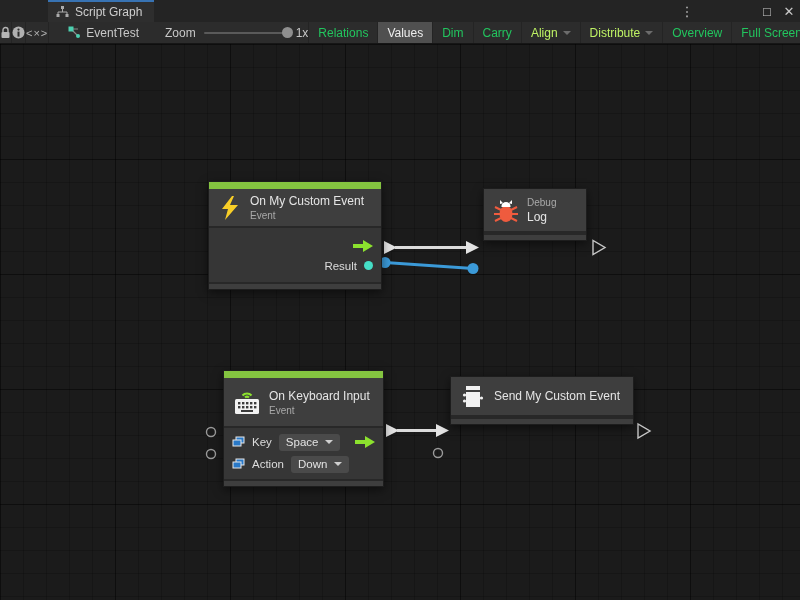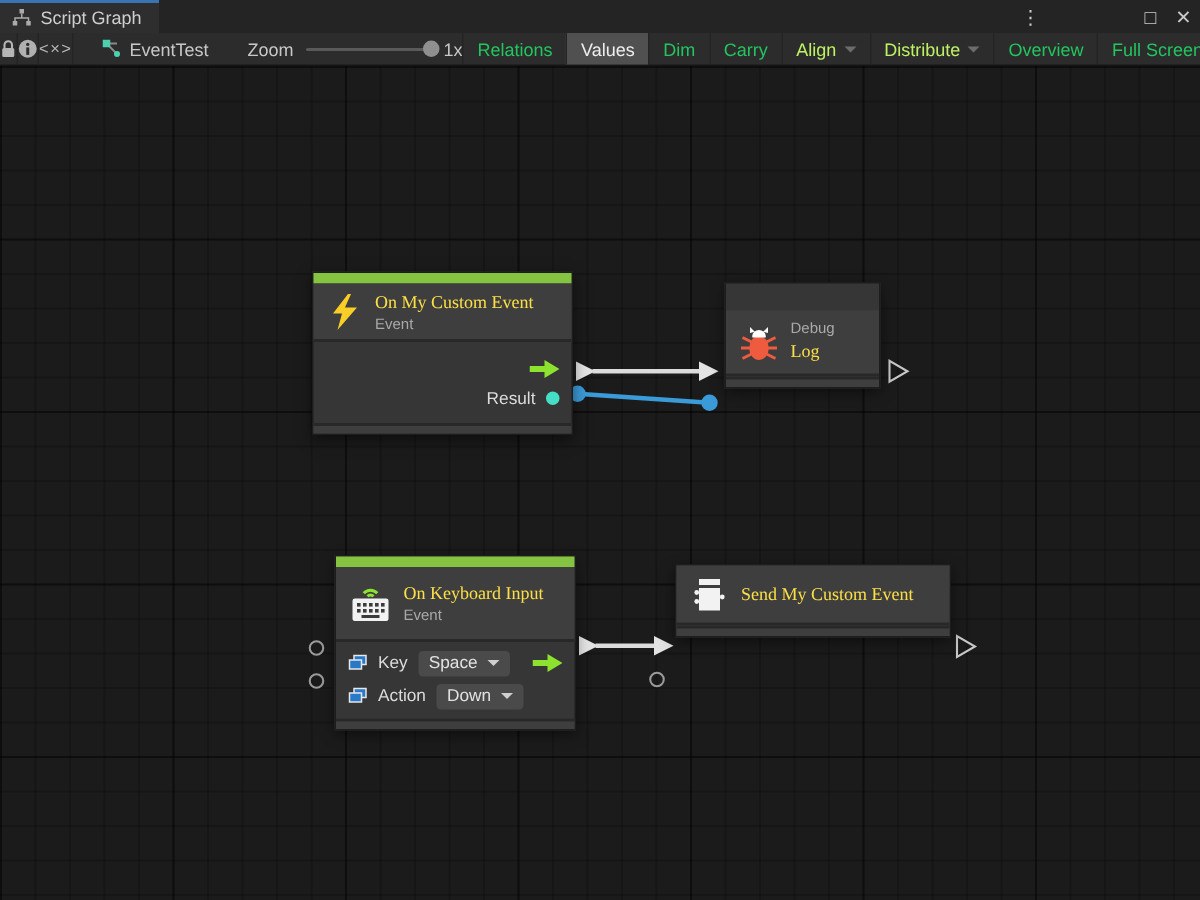--- a/index.html
+++ b/index.html
@@ -1,21 +1,21 @@
 <!DOCTYPE html>
 <html><head>
 <meta charset="utf-8">
 <style>
   * { margin:0; padding:0; box-sizing:border-box; }
   html,body { width:800px; height:600px; overflow:hidden; background:#1c1c1c;
               font-family:"Liberation Sans", sans-serif; }
   .window { position:relative; width:800px; height:600px; background:#222; }
 
   
-  .titlebar { position:relative; height:22px; background:#242424; display:flex; align-items:stretch; }
+  .titlebar { position:relative; height:22px; background:#242424; display:flex; align-items:stretch;padding-left:48px; }
   .tab { width:106px; background:#2e2e2e; border-top:2px solid #3873b3; display:flex;
          align-items:center; gap:6px; padding:0 8px; color:#cfcfcf; font-size:12px; }
   .win-controls { margin-left:auto; display:flex; align-items:center; color:#c9c9c9; font-size:13px; }
   .win-controls .wc { width:22px; text-align:center; cursor:default; }
   .wc-menu { margin-right:58px; }
 
   
   .toolbar { height:22px; background:#2c2c2c; border-bottom:1px solid #161616;
              display:flex; align-items:stretch; color:#c8c8c8; font-size:12px; }
   .tb-icon-btn { display:flex; align-items:center; justify-content:center;
@@ -44,21 +44,21 @@
     background-size:115px 115px, 115px 115px, 23px 23px, 23px 23px; }
 
   svg.wires { position:absolute; left:0; top:0; width:800px; height:556px; pointer-events:none; }
 
   
   .node { position:absolute; background:#363636; border:1px solid #1d1d1d;
           box-shadow:0 3px 9px rgba(0,0,0,.5); color:#ddd; }
   .node-strip { height:7px; background:#84c440; }
   .node-header { background:#3e3e3e; border-bottom:2px solid #282828;
                  display:flex; align-items:center; gap:9px; padding:0 10px; }
-  .nh-title { font-size:12px; color:#fde047; white-space:nowrap;font-family:Liberation Serif, serif; }
+  .nh-title { font-size:12px; color:#e5e5e5; white-space:nowrap; }
   .nh-sub { font-size:10px; color:#a9a9a9; margin-top:2px; }
   .nh-cat { font-size:10px; color:#a9a9a9; margin-bottom:2px; }
   .node-footer { height:7px; background:#3e3e3e; border-top:2px solid #282828; }
   .node-body { display:flex; flex-direction:column; }
   .port-row { display:flex; align-items:center; gap:7px; padding:0 8px;
               font-size:11.5px; color:#dcdcdc; }
   .row-right { justify-content:flex-end; }
   .row-split { justify-content:space-between; }
   .dot { width:9px; height:9px; border-radius:50%; flex:0 0 auto; }
   .dot-teal { background:#45dec6; }
@@ -73,21 +73,21 @@
   .ml-auto { margin-left:auto; }
 
   
   .n-event1 { left:208px; top:137px; width:174px; }
   .n-event1 .node-header { height:39px; }
   .n-event1 .node-body { padding:9px 0 8px; }
   .n-event1 .port-row:first-child { height:18px; }
   .n-event1 .port-row:last-child { height:17px; margin-top:2px; }
 
   .n-debug { left:483px; top:144px; width:104px; }
-  .n-debug .node-header { height:44px;margin-top:18px; }
+  .n-debug .node-header { height:44px; }
   .n-debug .node-body { padding:3px 0 5px; }
   .n-debug .port-row { height:21px; }
 
   .n-keyboard { left:223px; top:326px; width:161px; }
   .n-keyboard .node-header { height:50px; }
   .n-keyboard .node-body { padding:3px 0 4px; }
   .n-keyboard .port-row { height:22px; }
 
   .n-send { left:450px; top:332px; width:184px; }
   .n-send .node-header { height:40px; }

